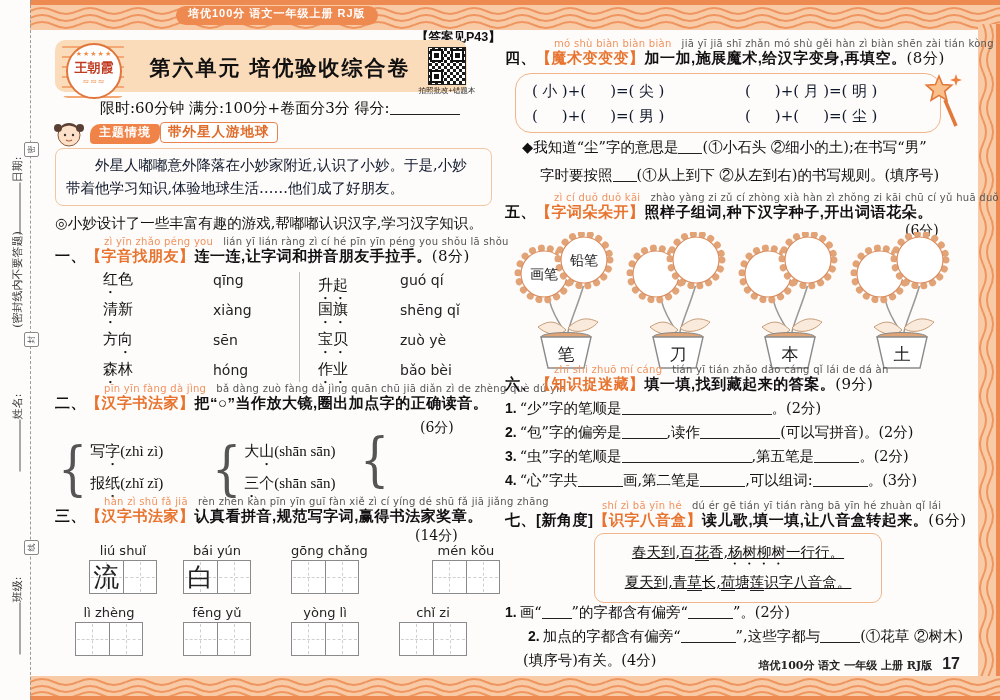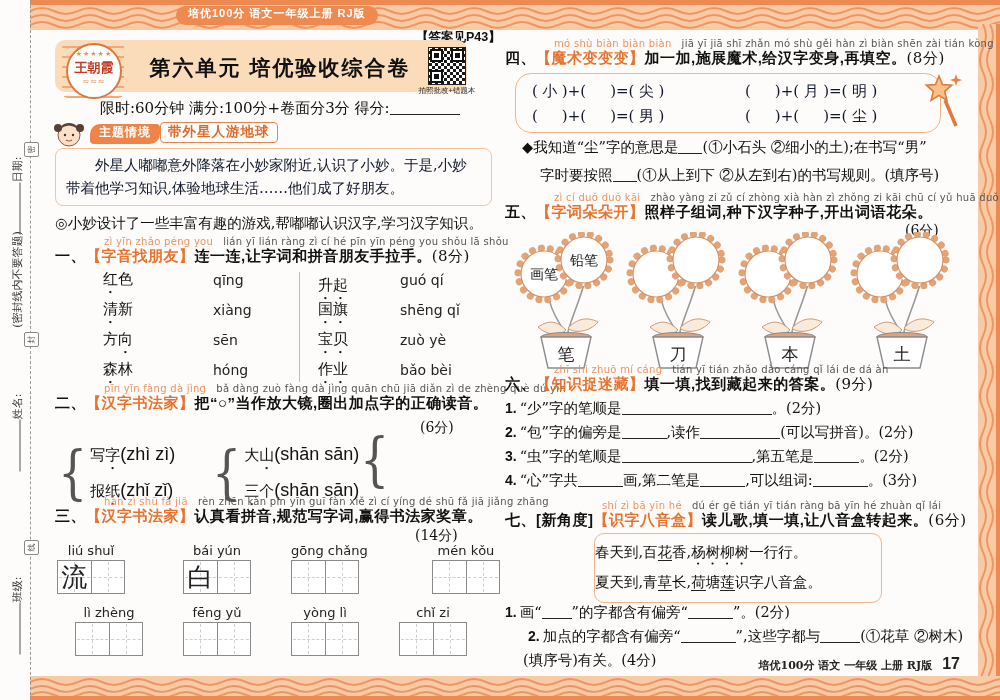--- a/index.html
+++ b/index.html
@@ -63,39 +63,39 @@
           text-emphasis:filled dot;text-emphasis-position:under right;}
   .uline{border-bottom:1.2px solid #222;}
   
   .m-word{position:absolute;font:15px "DejaVu Serif",serif;color:#111;}
   .m-py{position:absolute;font:14px "DejaVu Sans",sans-serif;color:#222;}
   .m-div{position:absolute;border-left:1px solid #bbb;}
   
   .bgroup{position:absolute;display:flex;align-items:center;}
   .brace{font:46px/1 "DejaVu Serif",serif;color:#555;transform:scaleY(1.25);margin-right:3px;font-weight:200;}
   .bgroup .rows div{font:15px/1.95 "DejaVu Serif",serif;color:#111;white-space:nowrap;}
-  .bgroup .py{font-family:Liberation Sans, sans-serif;font-size:18px;}
+  .bgroup .py{font-family:Liberation Serif, serif;font-size:15px;}
   
   .wgroup{position:absolute;width:68px;}
   .wpy{text-align:center;font:13px "DejaVu Sans",sans-serif;color:#222;margin-bottom:2px;white-space:nowrap;}
   .wcells{display:flex;border:1.3px solid #8a8a8a;background:#fff;width:66px;}
   .wcell{width:33px;height:32px;position:relative;}
   .wcell + .wcell{border-left:1.3px solid #8a8a8a;}
   .wcell::before{content:"";position:absolute;left:1px;right:1px;top:50%;border-top:1px dashed #cfcfcf;}
   .wcell::after{content:"";position:absolute;top:1px;bottom:1px;left:50%;border-left:1px dashed #cfcfcf;}
   .wchar{position:absolute;inset:0;z-index:2;display:flex;align-items:center;justify-content:center;
      font:26px "DejaVu Serif",serif;color:#222;}
   
   .eqbox{position:absolute;left:515px;top:73px;width:424px;height:58px;border:1.6px solid #f0b58a;border-radius:16px;}
   .eq{position:absolute;font:15px "DejaVu Serif",serif;color:#0f172a;white-space:nowrap;}
   .slot{display:inline-block;min-width:24px;text-align:center;font-style:normal;}
   .para{position:absolute;font:14.5px "DejaVu Serif",serif;color:#111;white-space:nowrap;}
   .item-num{font:bold 14px "Liberation Sans",sans-serif;margin-right:3px;}
   .poembox{position:absolute;left:594px;top:533px;width:286px;height:64px;border:1.6px solid #f0b58a;border-radius:10px;
-     text-align:left;font:14.5px/2.05 "DejaVu Serif",serif;color:#111;padding-top:4px;}
+     text-align:center;font:14.5px/2.05 "DejaVu Serif",serif;color:#111;padding-top:4px;text-decoration:underline;}
   .footer{position:absolute;right:40px;top:655px;font:bold 11px "DejaVu Serif",serif;color:#222;}
   .footer .pg{font:bold 16px "Liberation Sans",sans-serif;margin-left:10px;}
 </style>
 </head>
 <body>
 
 <svg class="band-top" width="970" height="30" preserveAspectRatio="none">
   <defs>
       <pattern id="wv-top" width="48" height="30" patternUnits="userSpaceOnUse">
     <path d="M0,11 Q12,5 24,11 T48,11" stroke="#ef9560" stroke-width="2" fill="none"></path>
@@ -233,21 +233,21 @@
 </div>
 
 <div class="sec-pinyin" style="left:95px;top:496px;">
   <span class="pt">hàn zì shū fǎ jiā</span><span>rèn zhēn kàn pīn yīn   guī fàn xiě zì cí   yíng dé shū fǎ jiā jiǎng zhāng</span>
 </div>
 <div class="sec-title" style="left:55px;top:507px;">
   <span>三、</span><span class="tag">【汉字书法家】</span><span>认真看拼音,规范写字词,赢得书法家奖章。</span>
 </div>
 <div class="score-line" style="left:415px;top:527px;">(14分)</div>
 
-<div class="wgroup" style="left:57px;top:543px;">
+<div class="wgroup" style="left:89px;top:543px;">
   <div class="wpy">liú  shuǐ</div>
   <div class="wcells">
       <div class="wcell">
         <span class="wchar">流</span>
       </div>
       <div class="wcell"></div>
     </div>
 </div>
 <div class="wgroup" style="left:183px;top:543px;">
   <div class="wpy">bái  yún</div>

